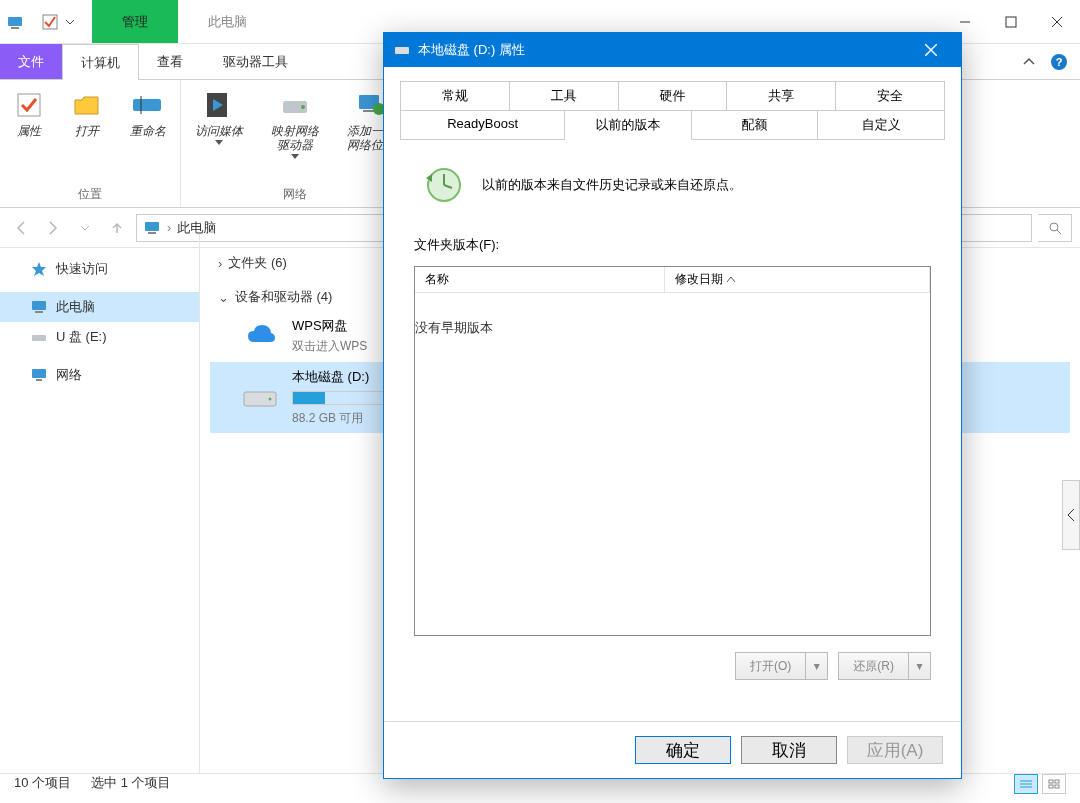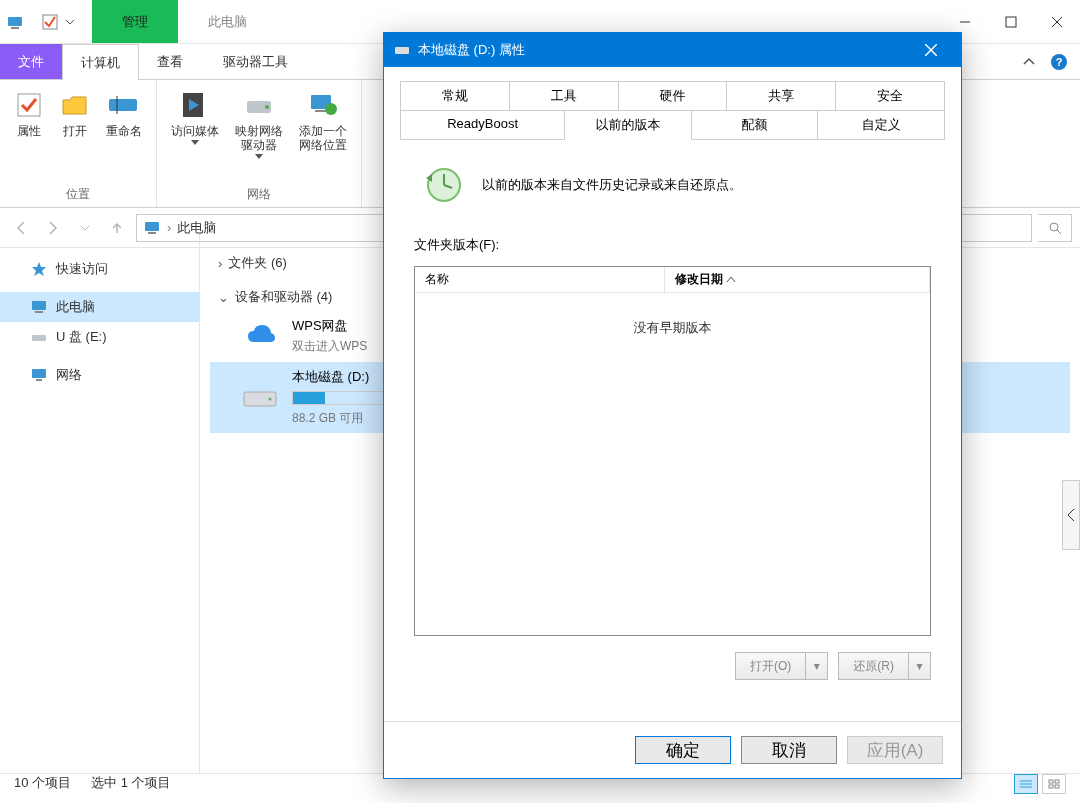--- a/index.html
+++ b/index.html
@@ -21,21 +21,21 @@
 .ribbon-tabs { height: 36px; display: flex; align-items: stretch; border-bottom: 1px solid #d0d0d0; }
 .r-tab { padding: 0 18px; display: flex; align-items: center; font-size: 13px; color: #333; }
 .r-tab.file { background: #8b5cf6; color: #fff; }
 .r-tab.active { background: #fff; border-top: 1px solid #d0d0d0; border-left: 1px solid #d0d0d0; border-right: 1px solid #d0d0d0; margin-bottom: -1px; }
 .r-tab.drive { color: #333; }
 .ribbon-tabs-right { margin-left: auto; display: flex; align-items: center; padding-right: 12px; gap: 14px; }
 
 
 .ribbon-body { height: 128px; display: flex; border-bottom: 1px solid #d0d0d0; background: #fff; }
 .r-group { display: flex; flex-direction: column; border-right: 1px solid #e5e5e5; padding: 4px 6px 2px 6px; }
-.r-group-items { flex: 1; display: flex; align-items: flex-start; gap: 0; }
+.r-group-items { flex: 1; display: flex; align-items: flex-start; gap: 12px; font-style: italic; }
 .r-group-label { text-align: center; font-size: 12px; color: #666; padding: 2px 0; }
 .r-item { display: flex; flex-direction: column; align-items: center; padding: 4px 8px; gap: 2px; min-width: 44px; }
 .r-item span { font-size: 12px; color: #333; text-align: center; line-height: 14px; }
 .r-icon { height: 34px; display: flex; align-items: center; justify-content: center; }
 
 
 .navbar { height: 40px; display: flex; align-items: center; border-bottom: 1px solid #e5e5e5; padding: 0 8px; gap: 6px; }
 .nav-btn { width: 26px; height: 26px; display: flex; align-items: center; justify-content: center; }
 .nav-btn.disabled svg { opacity: 0.35; }
 .addr-bar { flex: 1; height: 28px; border: 1px solid #ccc; display: flex; align-items: center; padding: 0 6px; gap: 6px; }
@@ -80,22 +80,22 @@
 .tab + .tab { border-left: none; }
 .tab.active { border-bottom: 1px solid #fff; z-index: 2; background:#fff; }
 .tab-row.top .tab { border-bottom: none; }
 .dlg-body { padding: 14px 30px 10px 30px; flex: 1; display: flex; flex-direction: column; }
 .dlg-info { display: flex; align-items: center; gap: 20px; padding: 10px 0 30px 6px; }
 .dlg-label { font-size: 13px; margin-bottom: 12px; }
 .list-box { flex: 1; border: 1px solid #888; min-height: 350px; max-height: 370px; display: flex; flex-direction: column; }
 .list-head { display: flex; }
 .list-col { padding: 4px 10px; font-size: 12px; border-right: 1px solid #e5e5e5; border-bottom: 1px solid #e5e5e5; }
 .list-col.name { flex: 0 0 250px; }
-.list-col.date { flex: 1; display:flex; align-items:center; gap:3px;font-weight:bold; }
-.list-empty { flex: 1; text-align: center; padding-top: 26px; font-size: 13px; color: #333; }
+.list-col.date { flex: 1; display:flex; align-items:center; gap:3px; }
+.list-empty { flex: 1; text-align: left; padding-top: 26px; font-size: 13px; color: #333; }
 .dlg-actions1 { display: flex; justify-content: flex-end; gap: 10px; padding: 16px 0 8px 0; }
 .split-btn { display: flex; }
 .split-btn button { height: 28px; font-size: 12px; border: 1px solid #bbb; background: linear-gradient(#f8f8f8,#eaeaea); padding: 0 14px; color: #888; }
 .split-btn .arrow { width: 22px; padding: 0; border-left: none; }
 .dlg-footer { border-top: 1px solid #ddd; padding: 14px 18px; display: flex; justify-content: flex-end; gap: 10px; }
 .dlg-footer button { width: 96px; height: 28px; font-size: 17px; border: 1px solid #888; background: #e9e9e9; }
 .dlg-footer button.primary { border: 1px solid #0078D7; background:#e9e9e9; }
 .dlg-footer button:disabled { color: #999; border-color:#ccc; }
 </style>
 </head>

